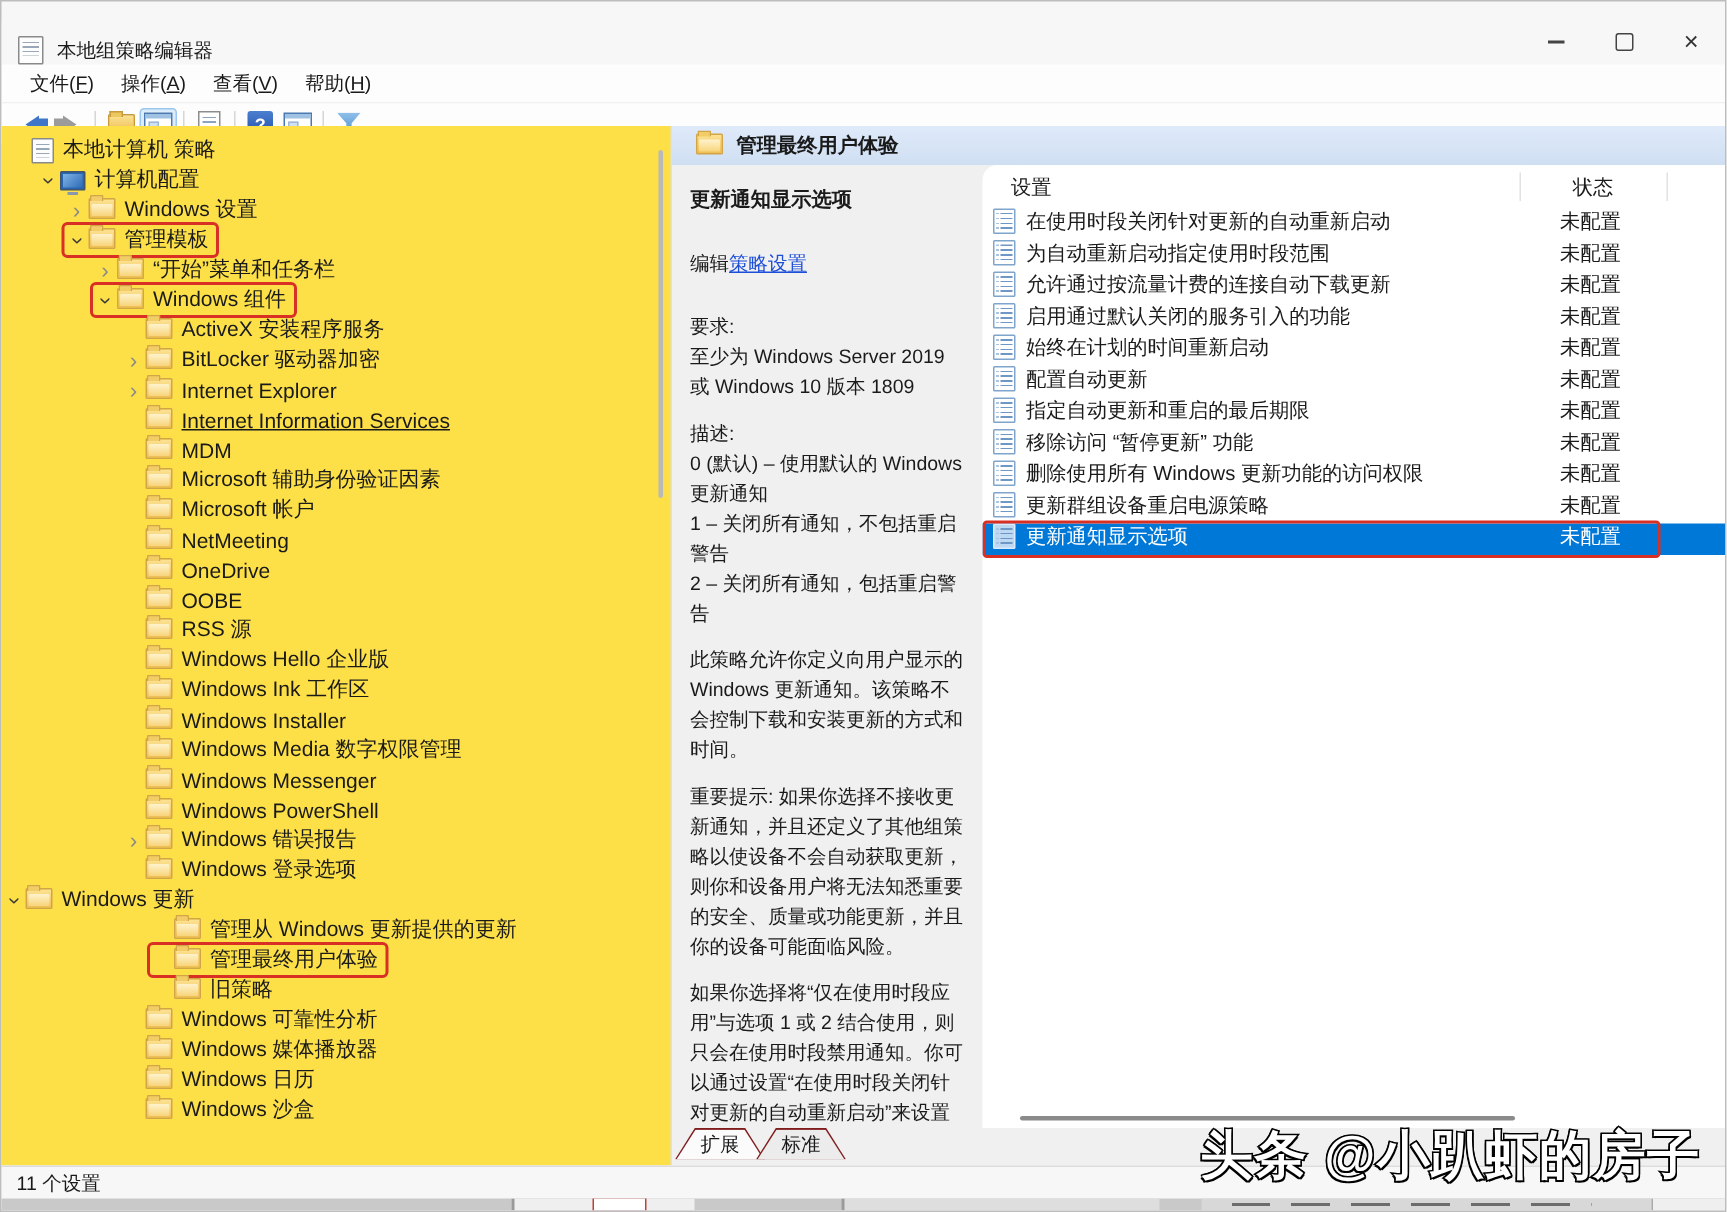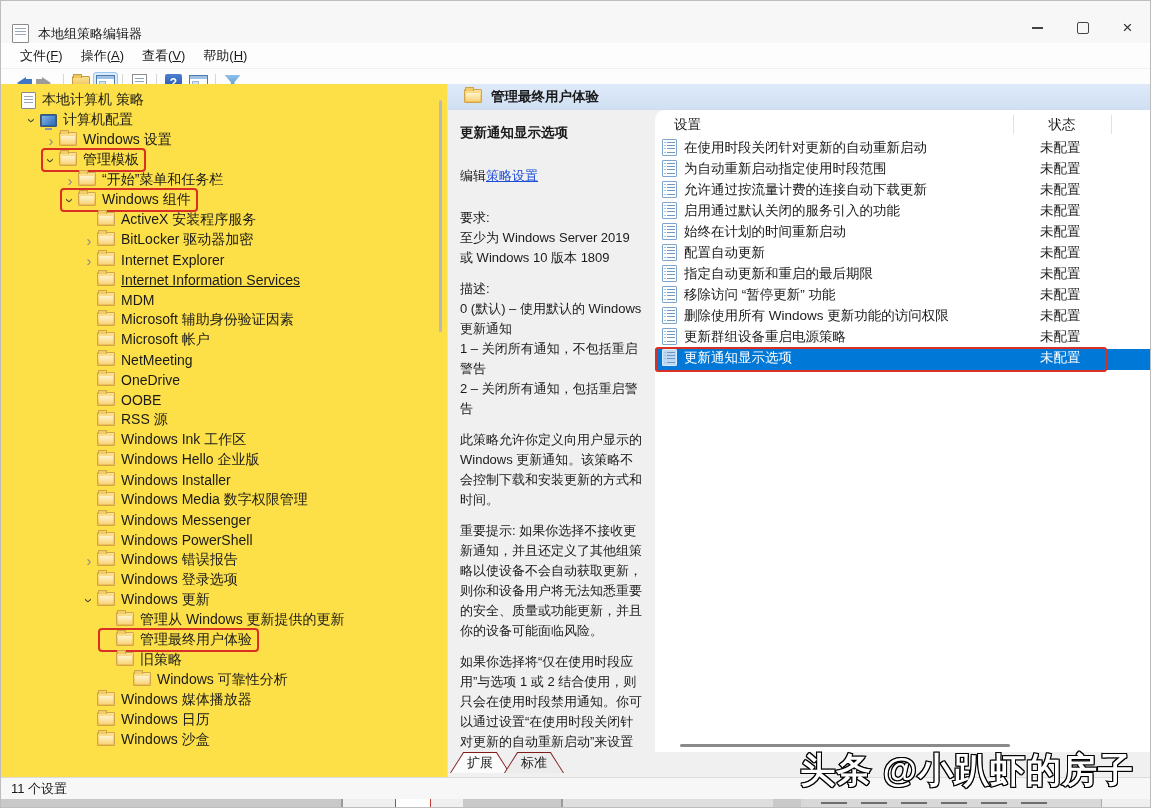--- a/index.html
+++ b/index.html
@@ -311,36 +311,36 @@
             <span class="chev leaf"></span>
             <span class="ticon folder"></span>
             <span class="tlabel">RSS 源</span>
           </span>
         </div>
 
         <div class="trow" style="padding-left: 80px;">
           <span class="wrap">
             <span class="chev leaf"></span>
             <span class="ticon folder"></span>
+            <span class="tlabel">Windows Hello 企业版</span>
+          </span>
+        </div>
+
+        <div class="trow" style="padding-left: 80px;">
+          <span class="wrap">
+            <span class="chev leaf"></span>
+            <span class="ticon folder"></span>
             <span class="tlabel">Windows Ink 工作区</span>
           </span>
         </div>
 
         <div class="trow" style="padding-left: 80px;">
           <span class="wrap">
             <span class="chev leaf"></span>
             <span class="ticon folder"></span>
-            <span class="tlabel">Windows Hello 企业版</span>
-          </span>
-        </div>
-
-        <div class="trow" style="padding-left: 80px;">
-          <span class="wrap">
-            <span class="chev leaf"></span>
-            <span class="ticon folder"></span>
             <span class="tlabel">Windows Installer</span>
           </span>
         </div>
 
         <div class="trow" style="padding-left: 80px;">
           <span class="wrap">
             <span class="chev leaf"></span>
             <span class="ticon folder"></span>
             <span class="tlabel">Windows Media 数字权限管理</span>
           </span>
@@ -371,21 +371,21 @@
         </div>
 
         <div class="trow" style="padding-left: 80px;">
           <span class="wrap">
             <span class="chev leaf"></span>
             <span class="ticon folder"></span>
             <span class="tlabel">Windows 登录选项</span>
           </span>
         </div>
 
-        <div class="trow" style="padding-left: 80px;">
+        <div class="trow" style="">
           <span class="wrap">
             <span class="chev expanded"></span>
             <span class="ticon folder"></span>
             <span class="tlabel">Windows 更新</span>
           </span>
         </div>
 
 
         <div class="trow" style="padding-left: 99px;">
           <span class="wrap">
@@ -404,21 +404,21 @@
         </div>
 
         <div class="trow" style="padding-left: 99px;">
           <span class="wrap">
             <span class="chev leaf"></span>
             <span class="ticon folder"></span>
             <span class="tlabel">旧策略</span>
           </span>
         </div>
 
-        <div class="trow" style="padding-left: 80px; margin-left: 36px;">
+        <div class="trow" style="padding-left: 80px;">
           <span class="wrap">
             <span class="chev leaf"></span>
             <span class="ticon folder"></span>
             <span class="tlabel">Windows 可靠性分析</span>
           </span>
         </div>
 
         <div class="trow" style="padding-left: 80px;">
           <span class="wrap">
             <span class="chev leaf"></span>

